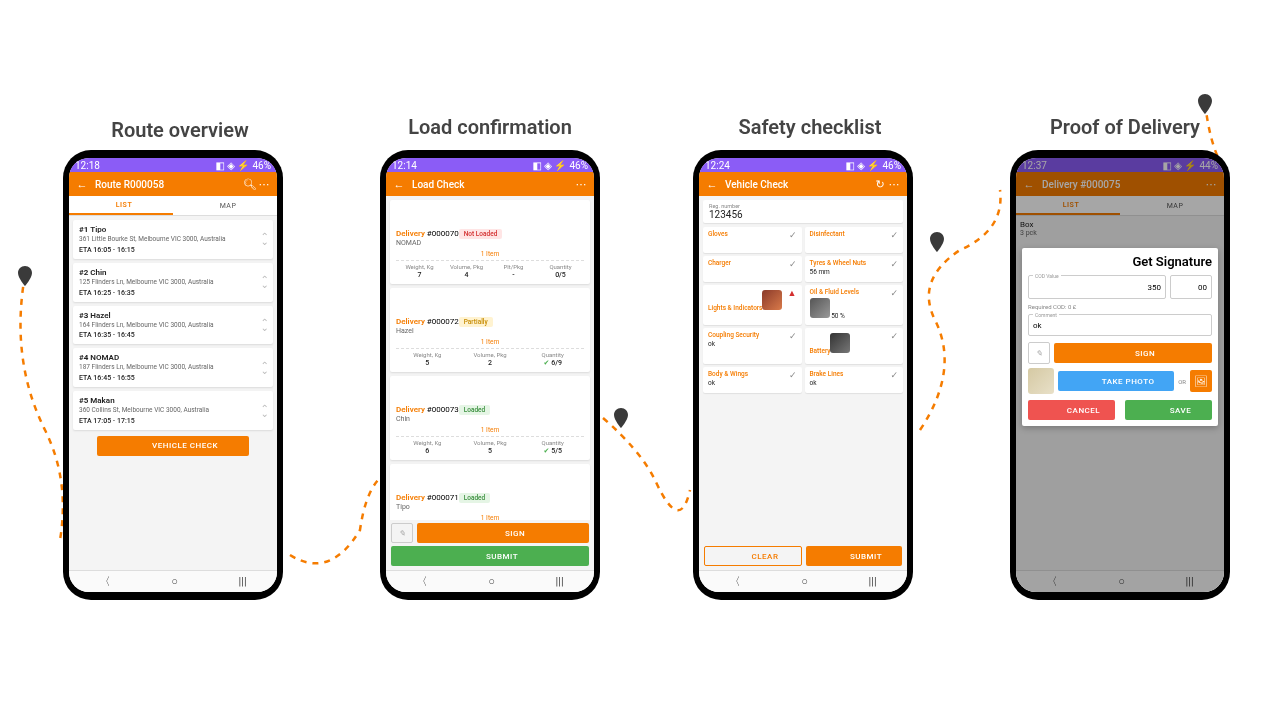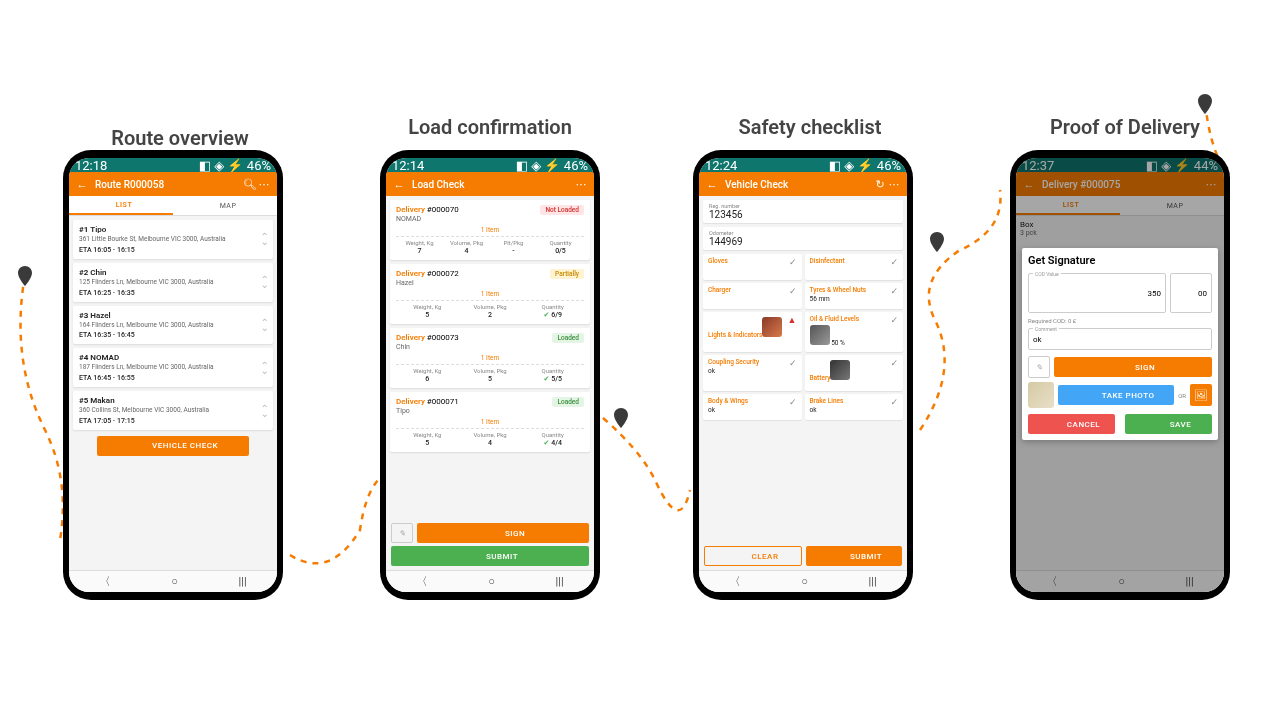--- a/index.html
+++ b/index.html
@@ -1,20 +1,20 @@
 <!DOCTYPE html>
 <html><head>
 <meta charset="utf-8">
 <style>
   * { box-sizing: border-box; margin: 0; padding: 0; }
   body { font-family: -apple-system, Roboto, Arial, sans-serif; background: #fff; width: 1280px; height: 720px; position: relative; overflow: hidden; }
   .caption { position: absolute; font-size: 20px; font-weight: 600; color: #444; text-align: center; }
   .phone { position: absolute; width: 220px; height: 450px; background: #000; border-radius: 28px; padding: 8px 6px; }
   .screen { width: 100%; height: 100%; background: #f4f4f4; border-radius: 20px; overflow: hidden; position: relative; font-size: 8px; display: flex; flex-direction: column; }
-  .statusbar { height: 14px; background: #0f766e; color: #fff; display: flex; justify-content: space-between; align-items: center; padding: 0 6px; font-size: 13px; }
+  .statusbar { height: 14px; background: #8b5cf6; color: #fff; display: flex; justify-content: space-between; align-items: center; padding: 0 6px; font-size: 10px; }
   .appbar { height: 24px; background: #f57c00; color: #fff; display: flex; align-items: center; padding: 0 6px; font-size: 10px; font-weight: 500; position: relative; }
   .appbar .title { flex: 1; margin-left: 6px; }
   .appbar-icon { width: 14px; height: 14px; display: flex; align-items: center; justify-content: center; font-size: 11px; }
   .tabs { display: flex; background: #fff; height: 20px; border-bottom: 1px solid #ddd; font-size: 7px; }
   .tab { flex: 1; display: flex; align-items: center; justify-content: center; color: #555; letter-spacing: 0.5px; padding-left: 6px; }
   .tab.active { color: #f57c00; border-bottom: 2px solid #f57c00; font-weight: 600; }
   .content { flex: 1; overflow: hidden; padding: 4px; }
   .card { background: #fff; border-radius: 2px; box-shadow: 0 1px 2px rgba(0,0,0,0.1); margin-bottom: 4px; padding: 5px 6px; position: relative; }
   .stop-idx { font-weight: 700; color: #222; }
   .stop-name { font-weight: 600; color: #222; }
@@ -23,21 +23,21 @@
   .chev { position: absolute; right: 4px; top: 50%; transform: translateY(-50%); color: #bbb; font-size: 10px; line-height: 0.5; }
   .btn { display: flex; align-items: center; justify-content: center; border-radius: 2px; font-size: 8px; font-weight: 500; letter-spacing: 0.5px; height: 20px; padding-left: 24px; }
   .btn-orange { background: #f57c00; color: #fff; }
   .btn-green { background: #4caf50; color: #fff; }
   .btn-red { background: #ef5350; color: #fff; }
   .btn-blue { background: #42a5f5; color: #fff; }
   .btn-outline-orange { border: 1px solid #f57c00; color: #f57c00; }
   .navbar { height: 22px; background: #fafafa; display: flex; justify-content: space-around; align-items: center; border-top: 1px solid #ddd; color: #444; font-size: 11px; }
 
   
-  .load-head { display: flex; justify-content: space-between; align-items: flex-start; }
+  .load-head { display: flex; justify-content: flex-start; align-items: flex-start; margin-top: 24px; }
   .load-title { font-size: 8px; }
   .load-title .deliv { color: #f57c00; font-weight: 600; }
   .load-sub { color: #666; font-size: 7px; margin-top: 1px; }
   .pill { font-size: 6.5px; padding: 1px 5px; border-radius: 2px; font-weight: 500; }
   .pill-notloaded { background: #ffe5e5; color: #d32f2f; }
   .pill-loaded { background: #e5f5e5; color: #388e3c; }
   .pill-partial { background: #fff3d1; color: #c78b00; }
   .itemrow { text-align: center; color: #f57c00; font-size: 6.5px; margin: 3px 0 2px; }
   .qtyrow { display: flex; justify-content: space-around; border-top: 1px dashed #ddd; padding-top: 2px; font-size: 6px; color: #888; text-align: center; }
   .qtyrow > div { flex: 1; }
@@ -55,39 +55,39 @@
   .checkitem .warn { position: absolute; right: 5px; top: 3px; color: #d32f2f; font-size: 9px; }
   .checkitem .cval { color: #222; font-size: 6.5px; margin-top: 1px; }
   .thumb { width: 20px; height: 20px; background: #ccc; border-radius: 3px; display: inline-block; margin-top: 2px; }
   .thumb.r { background: linear-gradient(135deg,#8a3a2a,#d97a4a); }
   .thumb.g { background: linear-gradient(135deg,#555,#999); }
   .thumb.b { background: linear-gradient(135deg,#333,#777); }
 
   
   .overlay { position: absolute; inset: 0; background: rgba(0,0,0,0.35); }
   .dialog { position: absolute; left: 6px; right: 6px; top: 90px; background: #fff; border-radius: 2px; box-shadow: 0 2px 6px rgba(0,0,0,0.25); padding: 6px; }
-  .dialog h4 { font-size: 11px; font-weight: 600; margin-bottom: 6px; }
+  .dialog h4 { font-size: 13px; font-weight: 600; margin-bottom: 6px; text-align: right; }
   .fieldrow { display: flex; gap: 4px; margin-bottom: 4px; }
-  .fld { border: 1px solid #ccc; border-radius: 2px; padding: 2px 4px; position: relative; height: 40px; display: flex; flex-direction: column; justify-content: center; }
+  .fld { border: 1px solid #ccc; border-radius: 2px; padding: 2px 4px; position: relative; height: 24px; display: flex; flex-direction: column; justify-content: center; }
   .fld .flbl { font-size: 5px; color: #999; position: absolute; top: -3px; left: 4px; background: #fff; padding: 0 2px; }
   .fld .fval { text-align: right; font-size: 8px; }
   .reqcod { font-size: 6px; color: #888; margin-bottom: 4px; }
   .sigbox { border: 1px solid #ccc; width: 22px; height: 22px; border-radius: 2px; display: inline-flex; align-items: center; justify-content: center; color: #aaa; font-style: italic; }
   .or { font-size: 6px; color: #888; }
   .photothumb { width: 26px; height: 26px; border-radius: 3px; background: linear-gradient(135deg,#d5c9a3,#e8e0c8); }
   .galbtn { width: 22px; height: 22px; border-radius: 2px; background: #f57c00; color: #fff; display: flex; align-items: center; justify-content: center; font-size: 11px; }
 
   
   svg.paths { position: absolute; inset: 0; width: 1280px; height: 720px; pointer-events: none; }
   .marker { fill: #3a3a3a; }
 </style>
 </head>
 <body>
 
-<div class="caption" style="left:70px; top:126px; width:220px;">Route overview</div>
+<div class="caption" style="left:70px; top:118px; width:220px;">Route overview</div>
 <div class="caption" style="left:380px; top:115px; width:220px;">Load confirmation</div>
 <div class="caption" style="left:700px; top:115px; width:220px;">Safety checklist</div>
 <div class="caption" style="left:1010px; top:115px; width:230px;">Proof of Delivery</div>
 
 <svg class="paths">
   <defs>
     <path id="pin" d="M0,-10 c-4,0 -7,3 -7,7 c0,5 7,13 7,13 s7,-8 7,-13 c0,-4 -3,-7 -7,-7 z M0,-5 a2,2 0 1,0 0.01,0"></path>
   </defs>
   <path d="M 25 275 Q 10 360 45 430 Q 70 480 60 540" stroke="#f57c00" stroke-width="2.5" stroke-dasharray="6 6" fill="none"></path>
   <path d="M 290 555 Q 330 580 360 530 Q 365 495 378 480" stroke="#f57c00" stroke-width="2.5" stroke-dasharray="6 6" fill="none"></path>
@@ -248,24 +248,20 @@
       <span class="appbar-icon">←</span>
       <span class="title">Vehicle Check</span>
       <span class="appbar-icon">↻</span>
       <span class="appbar-icon">⋯</span>
     </div>
     <div class="content">
       <div class="inputcard">
         <div class="lbl">Reg. number</div>
         <div class="val">123456</div>
       </div>
-      <div class="inputcard">
-        <div class="lbl">Odometer</div>
-        <div class="val">144969</div>
-      </div>
       <div class="checkgrid">
         <div class="checkitem"><span class="cname">Gloves</span><span class="tick">✓</span></div>
         <div class="checkitem"><span class="cname">Disinfectant</span><span class="tick">✓</span></div>
         <div class="checkitem"><span class="cname">Charger</span><span class="tick">✓</span></div>
         <div class="checkitem"><span class="cname">Tyres &amp; Wheel Nuts</span><span class="tick">✓</span><div class="cval">56 mm</div></div>
         <div class="checkitem" style="min-height:40px;"><span class="cname">Lights &amp; Indicators</span><span class="warn">▲</span><div class="thumb r"></div></div>
         <div class="checkitem" style="min-height:40px;"><span class="cname">Oil &amp; Fluid Levels</span><span class="tick">✓</span><div><span class="thumb g"></span> <span class="cval" style="display:inline;">50 %</span></div></div>
         <div class="checkitem" style="min-height:36px;"><span class="cname">Coupling Security</span><span class="tick">✓</span><div class="cval">ok</div></div>
         <div class="checkitem" style="min-height:36px;"><span class="cname">Battery</span><span class="tick">✓</span><div class="thumb b"></div></div>
         <div class="checkitem"><span class="cname">Body &amp; Wings</span><span class="tick">✓</span><div class="cval">ok</div></div>

